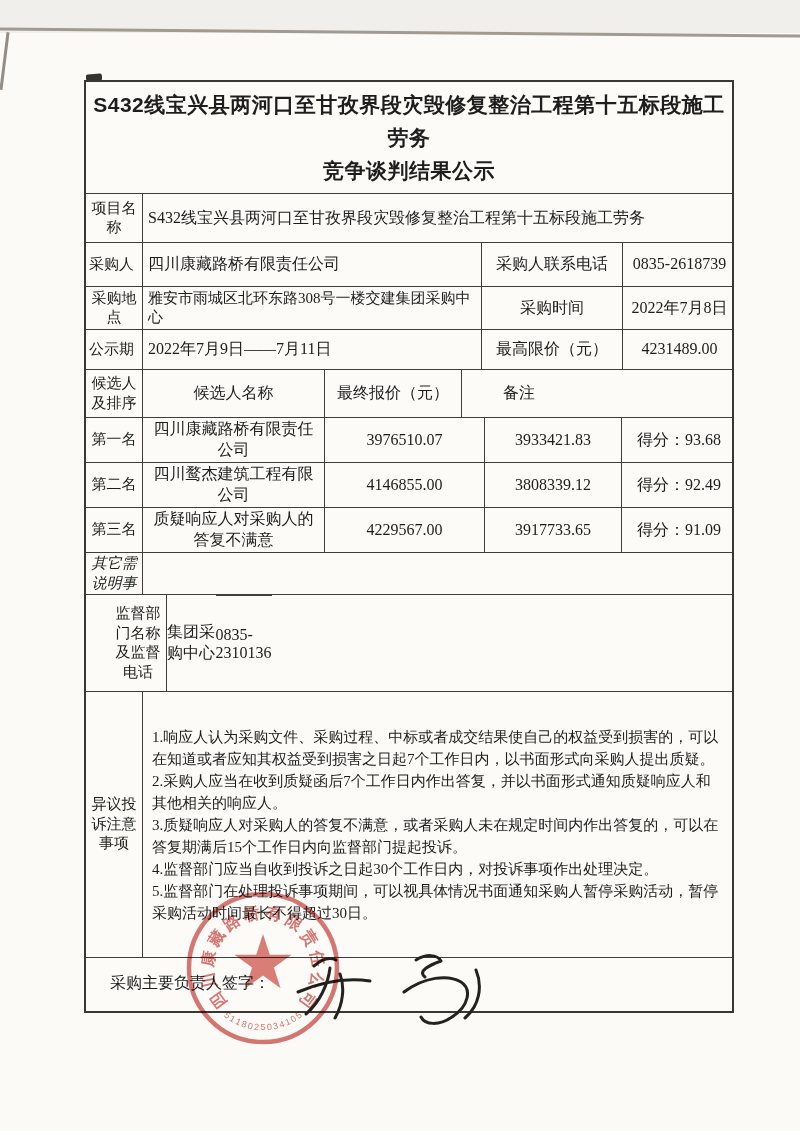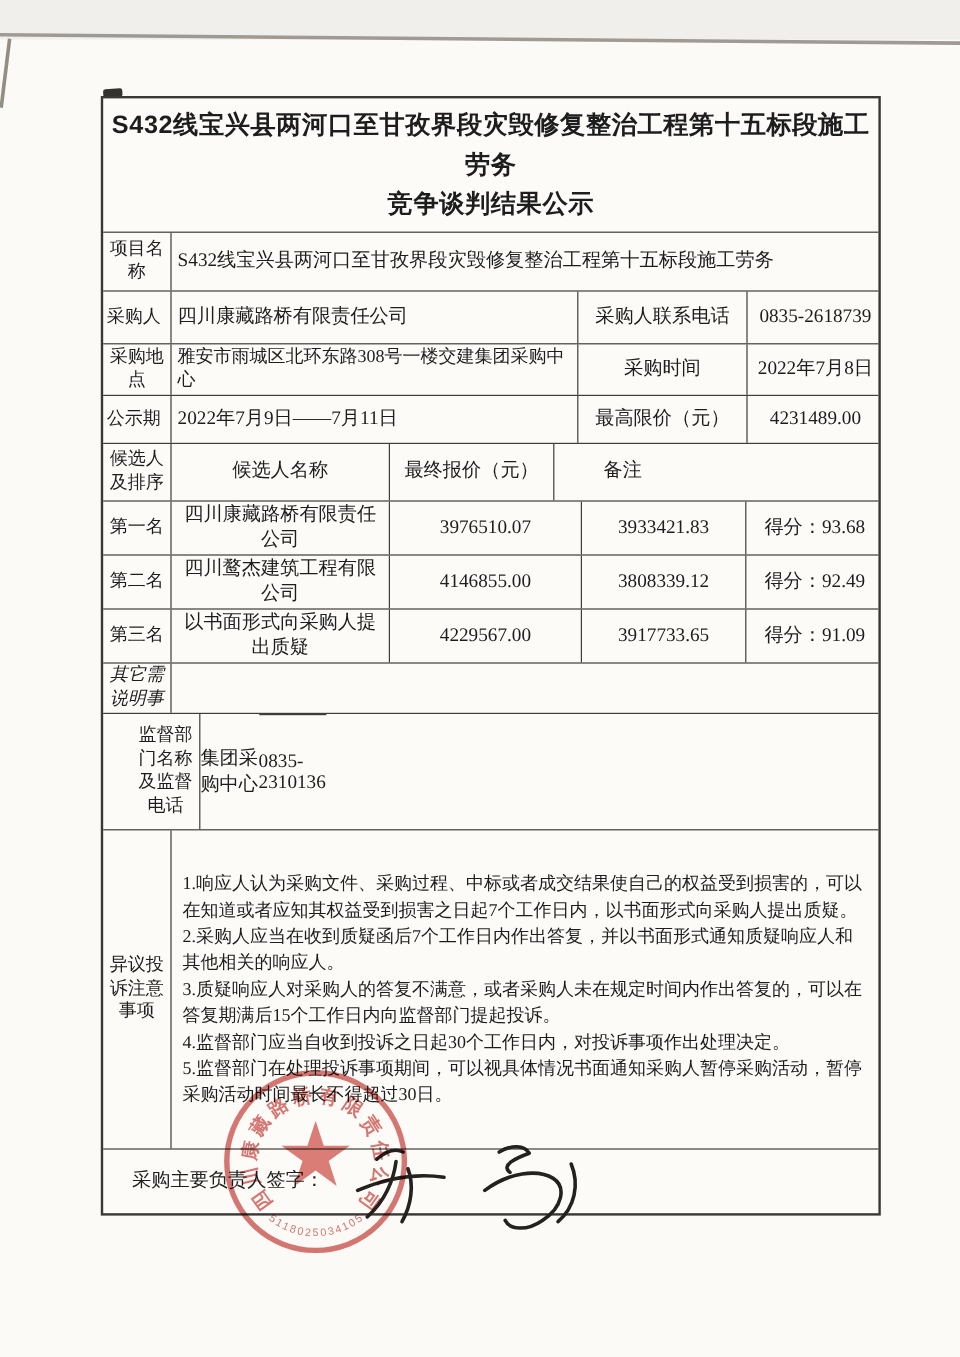--- a/index.html
+++ b/index.html
@@ -126,21 +126,21 @@
   <div class="row r-cand">
     <div class="cell lab ctr">第二名</div>
     <div class="cell w182 ctr">四川鹜杰建筑工程有限公司</div>
     <div class="cell w160 ctr">4146855.00</div>
     <div class="cell w137 ctr">3808339.12</div>
     <div class="cell w115 ctr">得分：92.49</div>
   </div>
 
   <div class="row r-cand">
     <div class="cell lab ctr">第三名</div>
-    <div class="cell w182 ctr">以书面形式向采购人提出质疑</div>
+    <div class="cell w182 ctr">质疑响应人对采购人的答复不满意</div>
     <div class="cell w160 ctr">4229567.00</div>
     <div class="cell w137 ctr">3917733.65</div>
     <div class="cell w115 ctr">得分：91.09</div>
   </div>
 
   <div class="row r-other">
     <div class="cell lab">其它需说明事</div>
     <div class="cell wrest"></div>
   </div>
 

